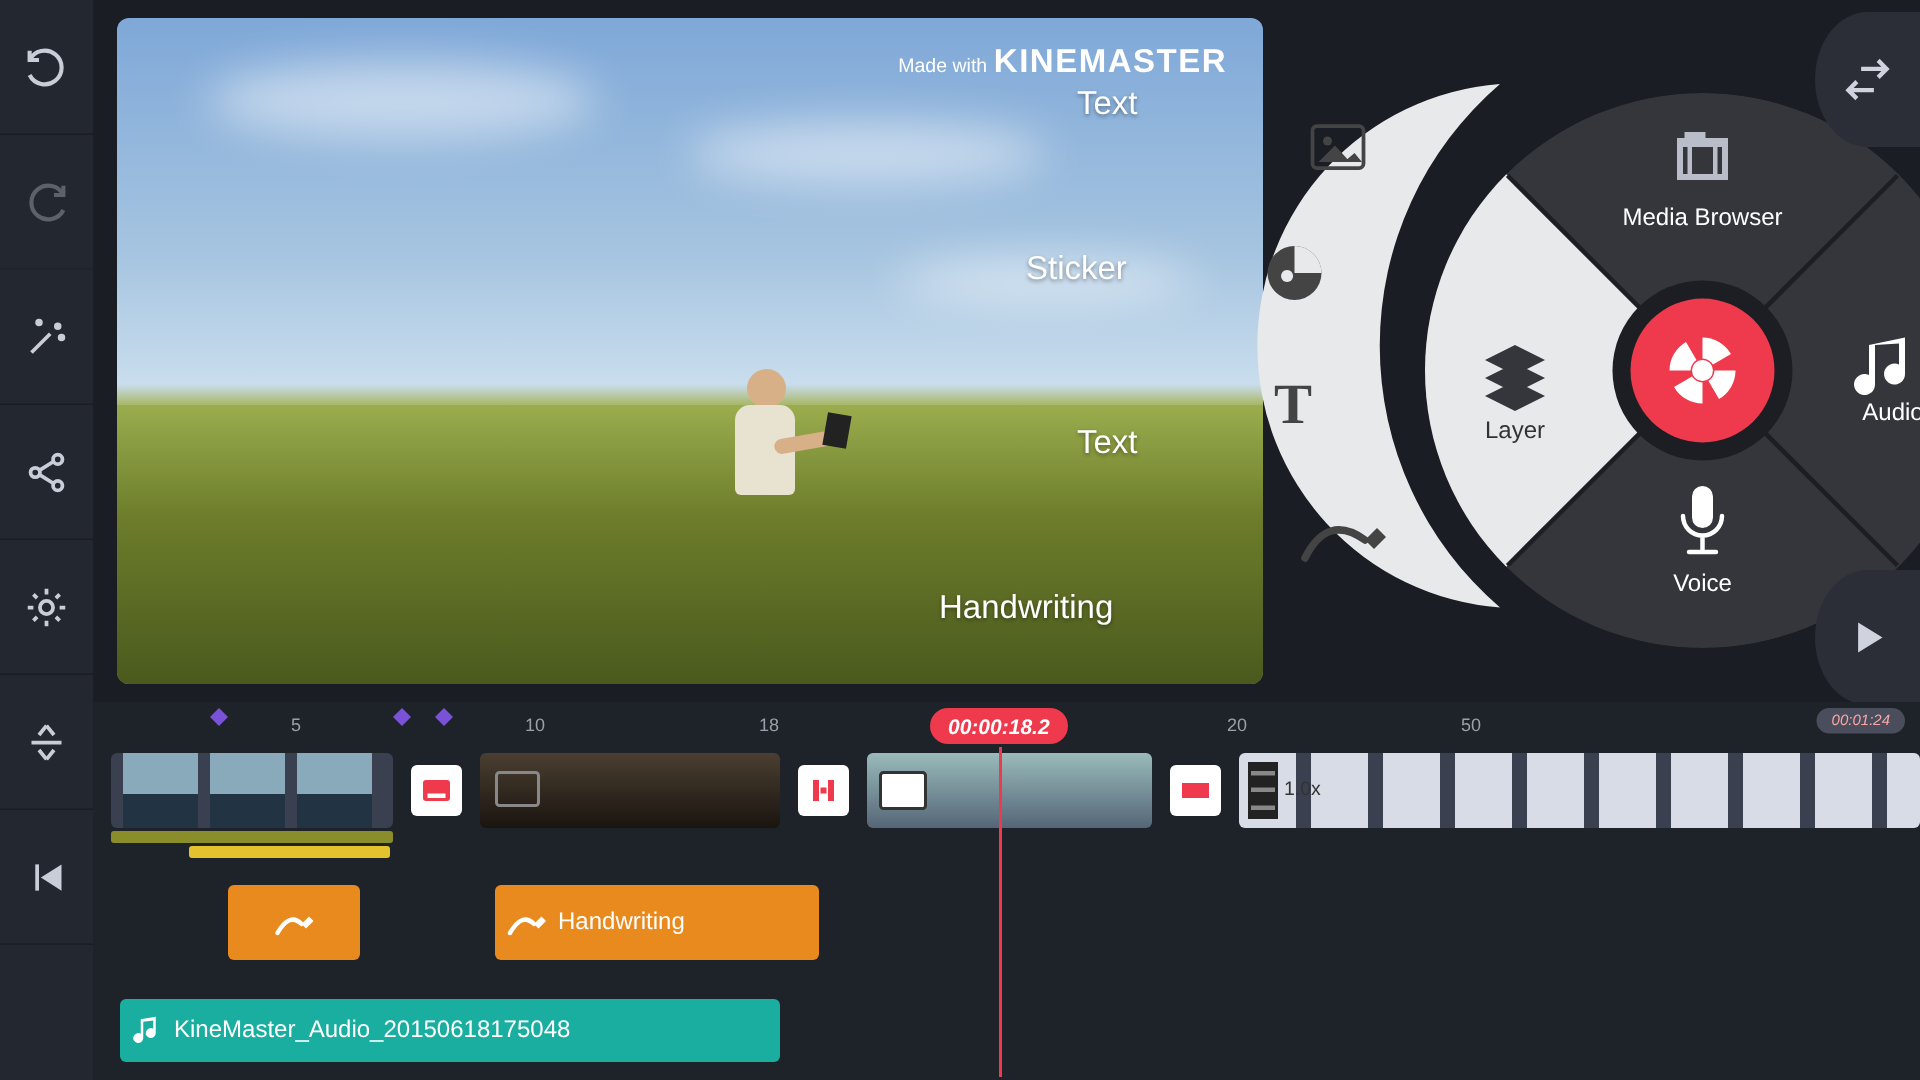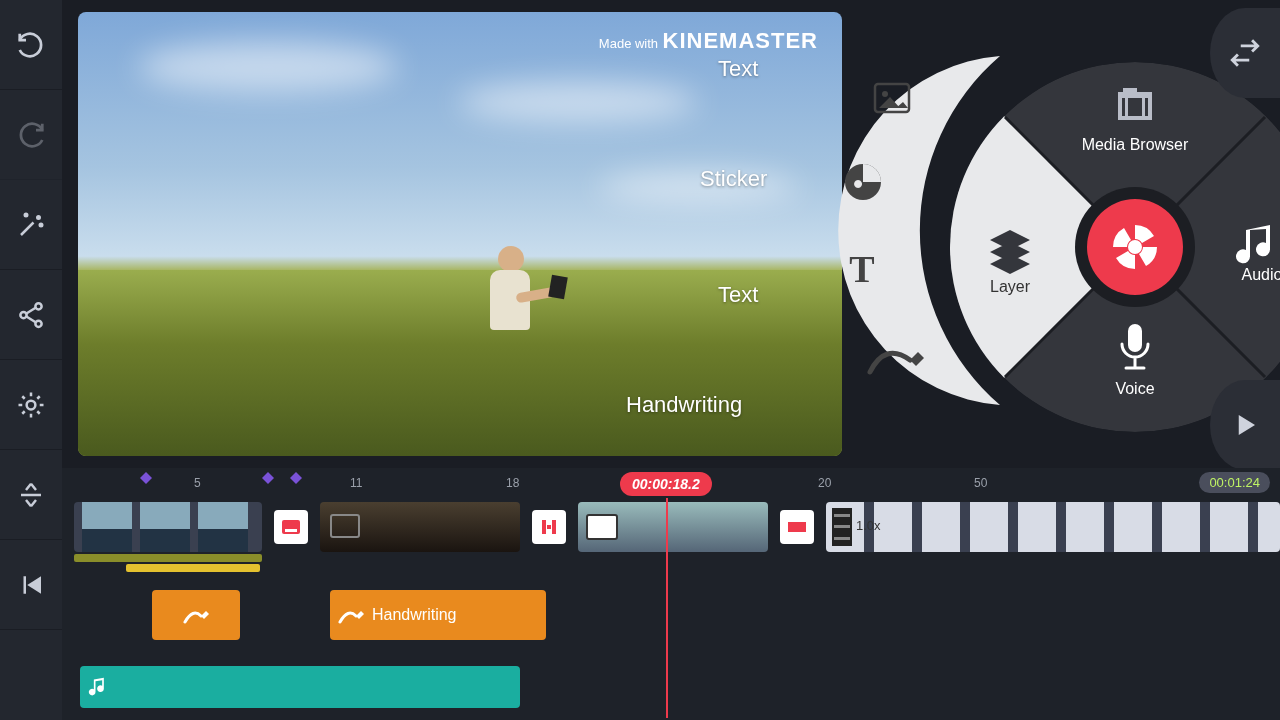--- a/index.html
+++ b/index.html
@@ -126,24 +126,25 @@
 .playhead .line {
   position: absolute;
   left: 50%; top: 26px;
   width: 2px; height: 220px;
   background: #ee3a4c;
 }
 .total-time {
   position: absolute;
   right: 10px; top: 4px;
   background: #4a4e5c;
-  color: #bef264;
+  color: #fca5a5;
   padding: 3px 10px;
   border-radius: 12px;
-  font-size: 13px;
+  font-size: 10px;
+  font-style: italic;
 }
 .track-area {
   position: absolute;
   top: 30px; left: 0; width: 100%; height: 220px;
 }
 .clip {
   position: absolute;
   height: 50px;
   border-radius: 4px;
   display: flex;
@@ -229,21 +230,21 @@
     <div class="head"></div>
       <div class="body"></div>
       <div class="arm"></div>
       <div class="tablet"></div>
   </div>
   <div class="watermark">
     <span class="small">Made with</span>
     <span class="brand">KINEMASTER</span>
   </div>
   <div class="layer-label" style="left:640px;top:44px">Text</div>
-  <div class="layer-label" style="left:622px;top:154px">Sticker</div>
+  <div class="layer-label" style="left:606px;top:154px">Sticker</div>
   <div class="layer-label" style="left:640px;top:270px">Text</div>
   <div class="layer-label" style="left:548px;top:380px">Handwriting</div>
 </div>
 
 <div class="layer-flyout">
   <svg viewBox="0 0 230 380" overflow="visible">
     <path d="M 200 14 A 175 175 0 0 0 200 363 A 230 230 0 0 1 200 14 Z" fill="#e8e9eb"></path>
 
     <g style="cursor:pointer">
       <rect x="75" y="42" width="34" height="28" rx="3" fill="none" stroke="#444" stroke-width="2.5"></rect>
@@ -326,21 +327,21 @@
 </div>
 <div style="position:absolute;right:0;top:380px;width:70px;height:90px;background:#2b2e36;border-radius:50% 0 0 50%;display:flex;align-items:center;justify-content:center">
   <svg width="30" height="30" viewBox="0 0 24 24" fill="#cfd3dd">
       <path d="M7 4 L20 12 L7 20 Z"></path>
     </svg>
 </div>
 
 <div class="timeline">
   <div class="ruler">
     <span class="tick" style="left:132px">5</span>
-    <span class="tick" style="left:288px">11</span>
+    <span class="tick" style="left:288px">10</span>
     <span class="tick" style="left:444px">18</span>
     <span class="tick" style="left:600px">20</span>
     <span class="tick" style="left:756px">20</span>
     <span class="tick" style="left:912px">50</span>
     <svg class="marker" style="left:78px">
         <path d="M6 0 L12 6 L6 12 L0 6 Z" fill="#7a52d8"></path>
       </svg>
     <svg class="marker" style="left:200px">
         <path d="M6 0 L12 6 L6 12 L0 6 Z" fill="#7a52d8"></path>
       </svg>
@@ -409,15 +410,16 @@
           <path d="M2 18 Q 10 4 18 12" stroke="#fff" stroke-width="3" fill="none" stroke-linecap="round"></path>
           <path d="M18 12 L23 7 L26 10 L21 15 Z" fill="#fff"></path>
         </svg>
       <span>Handwriting</span>
     </div>
 
     <div class="clip audio" style="left:18px;top:168px;width:440px;height:42px">
       <svg width="20" height="20" viewBox="0 0 24 24" fill="#fff">
           <path d="M9 5 v13 a4 4 0 1 1 -2 -3.4 V3 l12 -2 v13 a4 4 0 1 1 -2 -3.4 V4 Z"></path>
         </svg>
+      <span>KineMaster_Audio_20150618175048</span>
     </div>
   </div>
 </div>
 
 </body></html>

